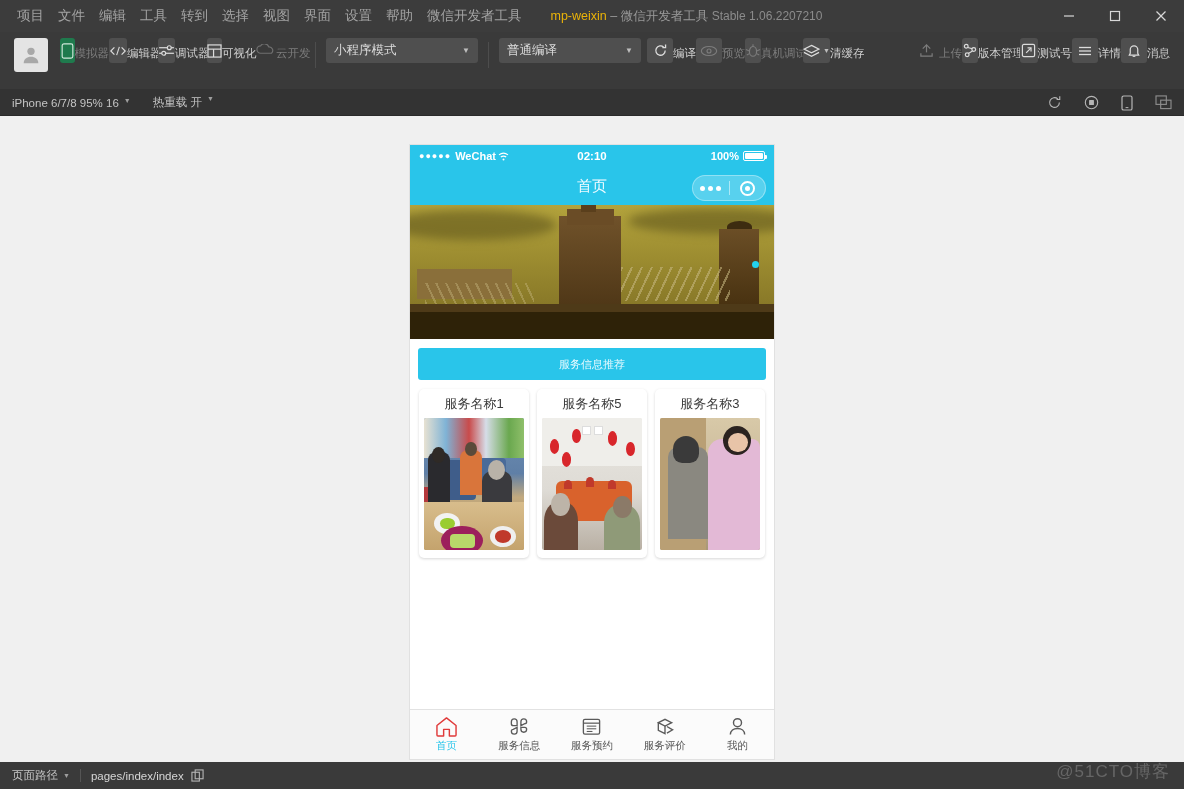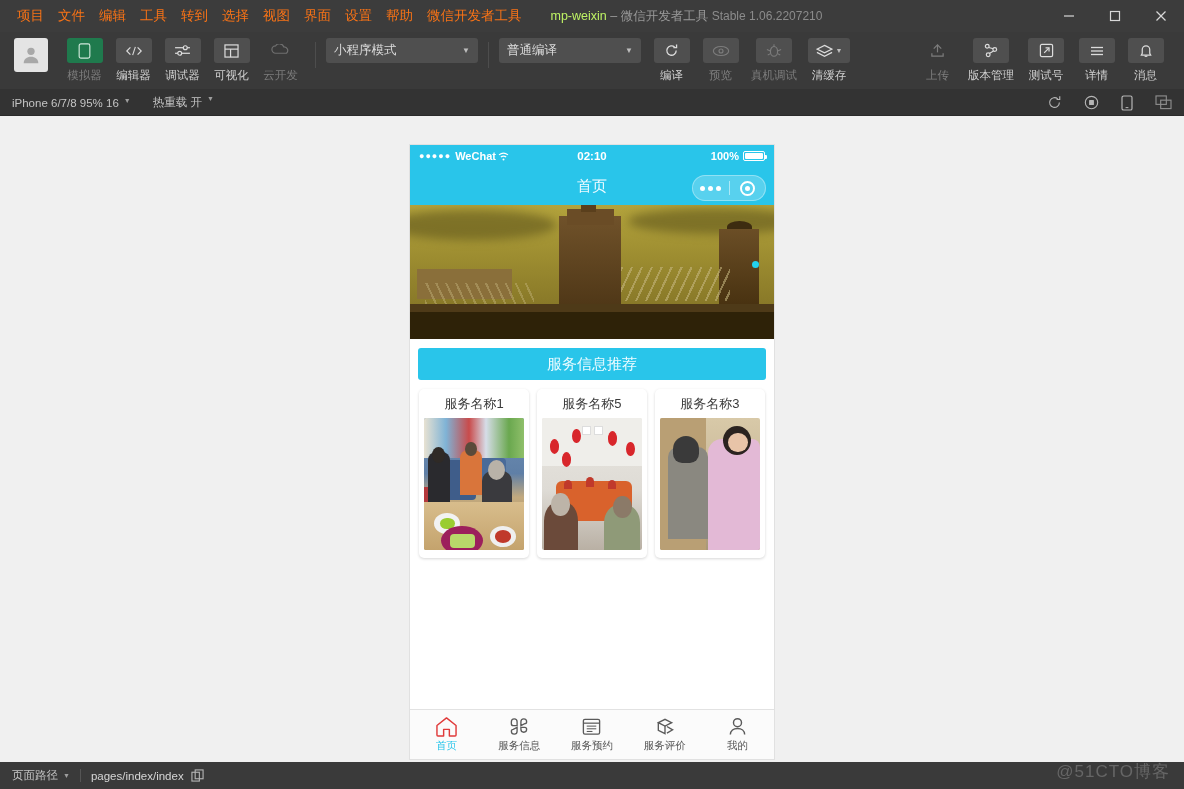--- a/index.html
+++ b/index.html
@@ -9,34 +9,34 @@
     font-family:"Liberation Sans","DejaVu Sans",sans-serif;
     overflow:hidden;
   }
   #app { position:relative; width:1184px; height:789px; background:#2b2b2b; }
 
   
   .titlebar {
     height:32px; background:#3c3c3c; display:flex; align-items:center;
     padding-left:10px; color:#e8e8e8; font-size:13.5px; user-select:none;
   }
-  .menu-item { padding:0 7px; line-height:32px; color:#f97316; white-space:nowrap; }
+  .menu-item { padding:0 7px; line-height:32px; color:#a3a3a3; white-space:nowrap; }
   .title-text { margin-left:22px; font-size:12.5px; color:#9a9a9a; white-space:nowrap; }
-  .title-text .proj { color:#bef264; }
+  .title-text .proj { color:#eab308; }
   .title-text .ver  { color:#8c8c8c; font-size:12px; }
   .winbtns { margin-left:auto; display:flex; height:32px; }
   .winbtn { width:46px; height:32px; display:flex; align-items:center; justify-content:center; color:#d8d8d8; }
 
   
   .toolbar {
     height:58px; background:#3a3a3a; display:flex; align-items:flex-start;
     padding:6px 14px 0 14px; border-bottom:1px solid #333;
   }
   .tb-group { display:flex; align-items:flex-start; }
-  .tb-item { display:flex; flex-direction:column; align-items:center; width:49px; }
+  .tb-item { display:flex; flex-direction:row; align-items:center; width:49px; }
   .tb-btn {
     width:36px; height:25px; border-radius:3px; background:#4f4f4f;
     display:flex; align-items:center; justify-content:center; color:#dcdcdc;
   }
   .tb-btn.green { background:#1f7a4d; }
   .tb-btn.flat { background:transparent; }
   .tb-lbl { font-size:11.5px; color:#d0d0d0; margin-top:5px; white-space:nowrap; }
   .tb-lbl.dim { color:#7d7d7d; }
   .tb-avatar {
     width:34px; height:34px; background:#e4e4e4; border-radius:3px;
@@ -125,21 +125,21 @@
   .truss { position:absolute; left:58%; top:46%; width:30%; height:26%;
            background:repeating-linear-gradient(115deg, rgba(200,185,130,.55) 0 2px, transparent 2px 9px); }
   .truss2 { position:absolute; left:4%; top:58%; width:30%; height:16%;
            background:repeating-linear-gradient(65deg, rgba(200,185,130,.4) 0 2px, transparent 2px 9px); }
   .banner-dot { position:absolute; right:15px; top:56px; width:7px; height:7px; border-radius:50%; background:#22d3ee; }
 
   
   .sec-head {
     margin:9px 8px 0 8px; height:32px; background:#29c5ea; border-radius:3px;
     display:flex; align-items:center; justify-content:center;
-    color:#eafbff; font-size:15px;
+    color:#eafbff; font-size:11px;
   }
 
   
   .card-grid { display:flex; flex-wrap:wrap; padding:5px 5px 0 5px; gap:0; }
   .card {
     width:33.333%; padding:4px;
   }
   .card-inner {
     background:#fff; border-radius:5px; padding:6px 5px 8px 5px;
     box-shadow:0 1px 3px rgba(0,0,0,.16);

